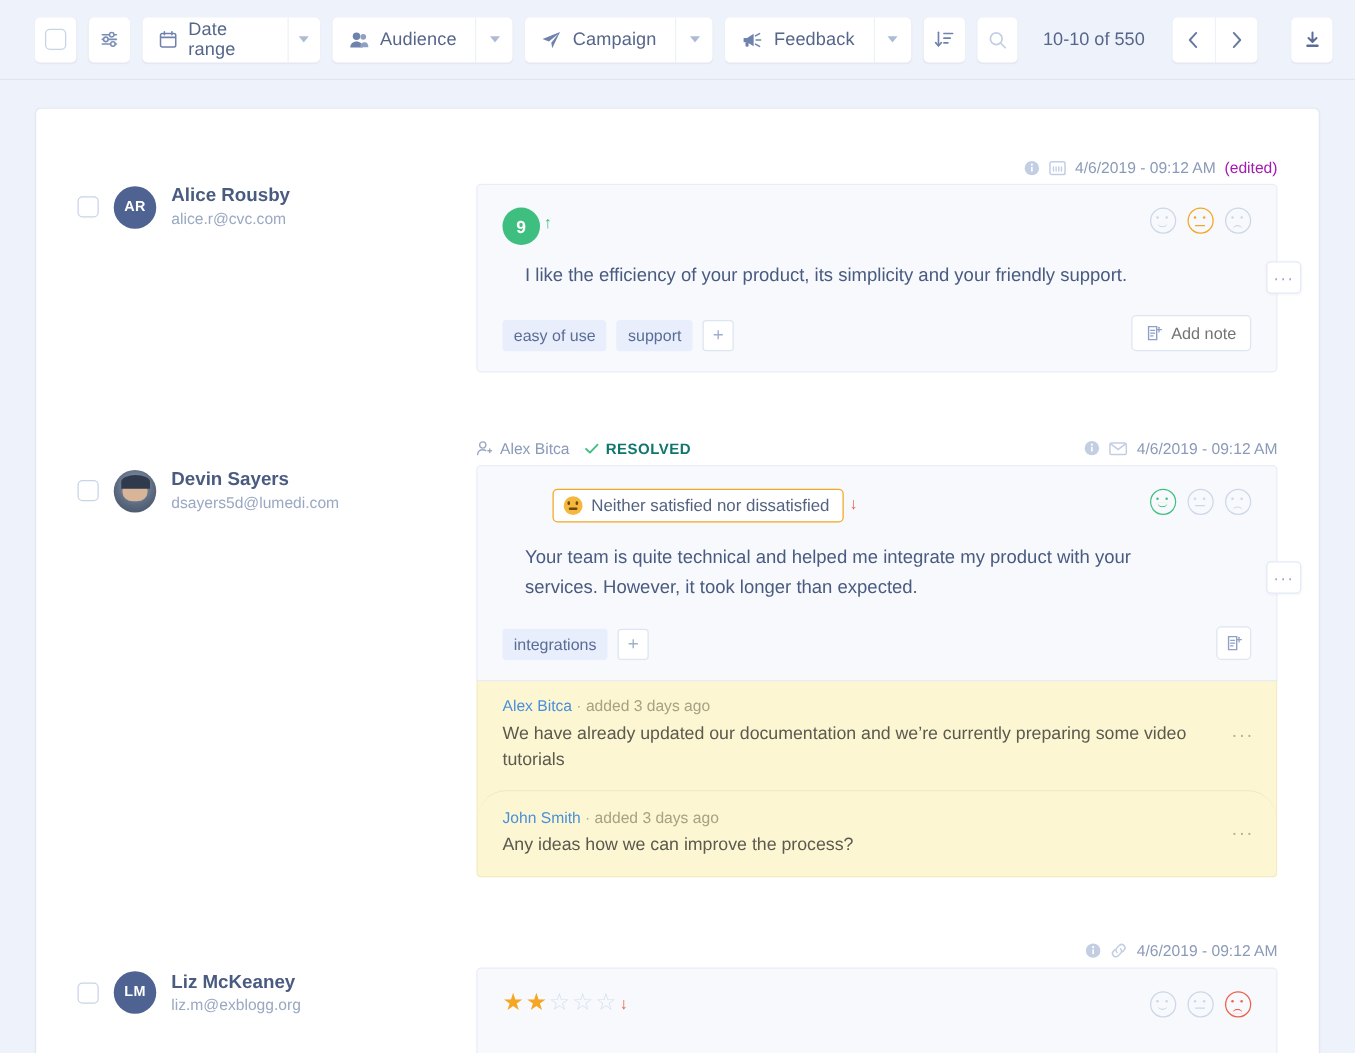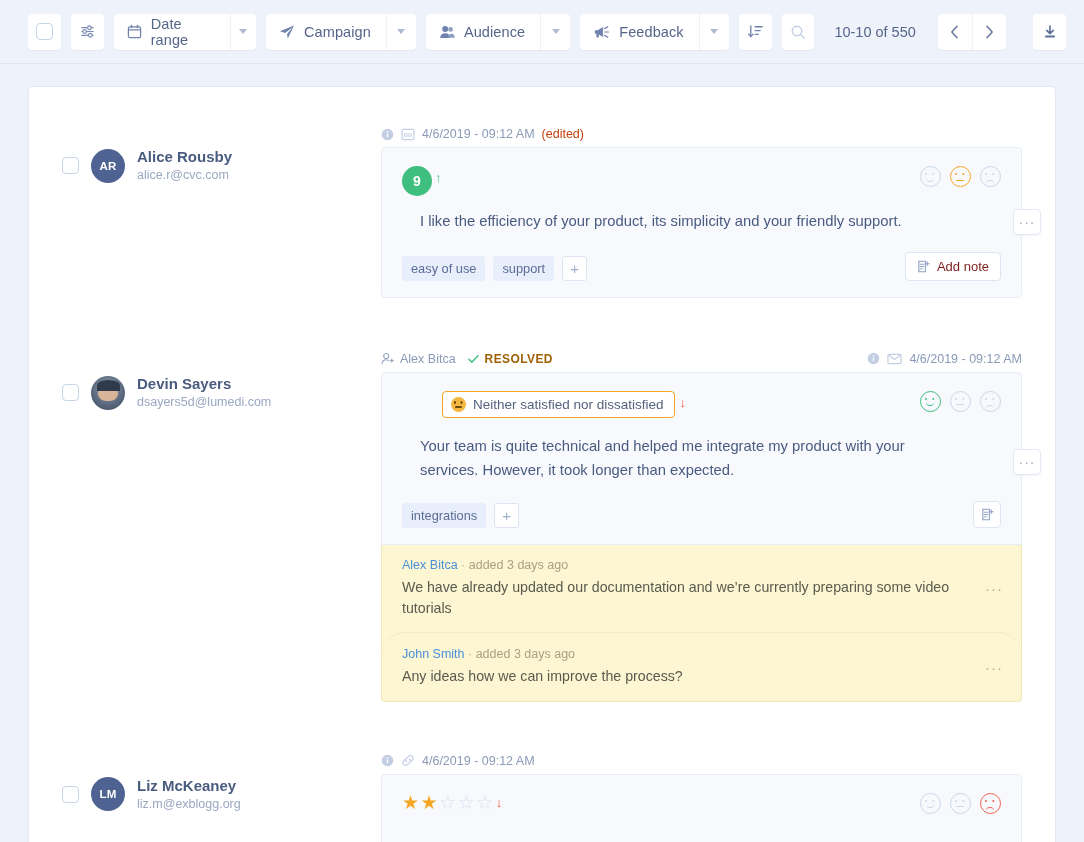--- a/index.html
+++ b/index.html
@@ -163,41 +163,41 @@
   .row-right {
     flex: 1;
     padding-right: 33px;
     padding-top: 4px;
   }
 
   
   .meta {
     display: flex;
     align-items: center;
-    justify-content: flex-start;
+    justify-content: flex-end;
     gap: 7px;
     font-size: 12.5px;
     color: #8b9ab7;
     height: 26px;
   }
   .meta-left {
     margin-right: auto;
     display: flex;
     align-items: center;
     gap: 6px;
     font-size: 12.5px;
   }
   .assignee { color: #8b9ab7; }
   .resolved {
-    color: #a16207;
+    color: #0f766e;
     font-size: 12px;
     letter-spacing: .4px;
     font-weight: bold;
   }
-  .meta .edited { color: #c2410c; }
+  .meta .edited { color: #a21caf; }
 
   
   .card {
     background: #f7f9fd;
     border: 1px solid #e7edf7;
     border-radius: 4px;
     padding: 18px 20px 16px 20px;
     position: relative;
   }
   .card-top {
@@ -324,21 +324,21 @@
     width: 25px; height: 25px;
     display: flex; align-items: center; justify-content: center;
     cursor: pointer;
   }
   .addnote {
     margin-left: auto;
     border: 1px solid #dde5f2;
     background: #fff;
     border-radius: 4px;
     font-size: 13px;
-    color: #7f1d1d;
+    color: #737373;
     padding: 6px 11px;
     display: flex; align-items: center; gap: 7px;
     cursor: pointer;
   }
   .noteicon-btn {
     margin-left: auto;
     border: 1px solid #dde5f2;
     background: #fff;
     border-radius: 4px;
     width: 28px; height: 27px;
@@ -427,39 +427,39 @@
     </span>
     <span class="lbl">Date range</span>
     <span class="tb-caret">
         <i class="caret-tri"></i>
       </span>
   </div>
 
   <div class="tb-box tb-dd">
     <span class="ico">
       <svg width="16" height="16" viewBox="0 0 16 16">
-        <path d="M15 1.5 L1 7.2 L6.1 9.1 L13.6 3.2 L8 10.2 L8.8 14.5 Z" fill="#6f82ad"></path>
-      </svg>
-    </span>
-    <span class="lbl">Campaign</span>
-    <span class="tb-caret">
-        <i class="caret-tri"></i>
-      </span>
-  </div>
-
-  <div class="tb-box tb-dd">
-    <span class="ico">
-      <svg width="16" height="16" viewBox="0 0 16 16">
         <circle cx="6.2" cy="5" r="3" fill="#6f82ad"></circle>
         <path d="M1.2 14c0-3 2.2-4.8 5-4.8s5 1.8 5 4.8z" fill="#6f82ad"></path>
         <circle cx="11.6" cy="5.4" r="2.3" fill="#8fa0c4"></circle>
         <path d="M9 13.8c.2-2.6 1.6-4 3.6-4 1.9 0 3.1 1.5 3.2 4z" fill="#8fa0c4"></path>
       </svg>
     </span>
     <span class="lbl">Audience</span>
+    <span class="tb-caret">
+        <i class="caret-tri"></i>
+      </span>
+  </div>
+
+  <div class="tb-box tb-dd">
+    <span class="ico">
+      <svg width="16" height="16" viewBox="0 0 16 16">
+        <path d="M15 1.5 L1 7.2 L6.1 9.1 L13.6 3.2 L8 10.2 L8.8 14.5 Z" fill="#6f82ad"></path>
+      </svg>
+    </span>
+    <span class="lbl">Campaign</span>
     <span class="tb-caret">
         <i class="caret-tri"></i>
       </span>
   </div>
 
   <div class="tb-box tb-dd">
     <span class="ico">
       <svg width="17" height="16" viewBox="0 0 18 16">
         <path d="M2 6.2 L2 9.8 L5 9.8 L10.5 13.2 L10.5 2.8 L5 6.2 Z" fill="#6f82ad"></path>
         <path d="M12 4.5 L15.5 2.6 M12.6 8 L16.4 8 M12 11.5 L15.5 13.4" stroke="#6f82ad" stroke-width="1.3" stroke-linecap="round" fill="none"></path>

